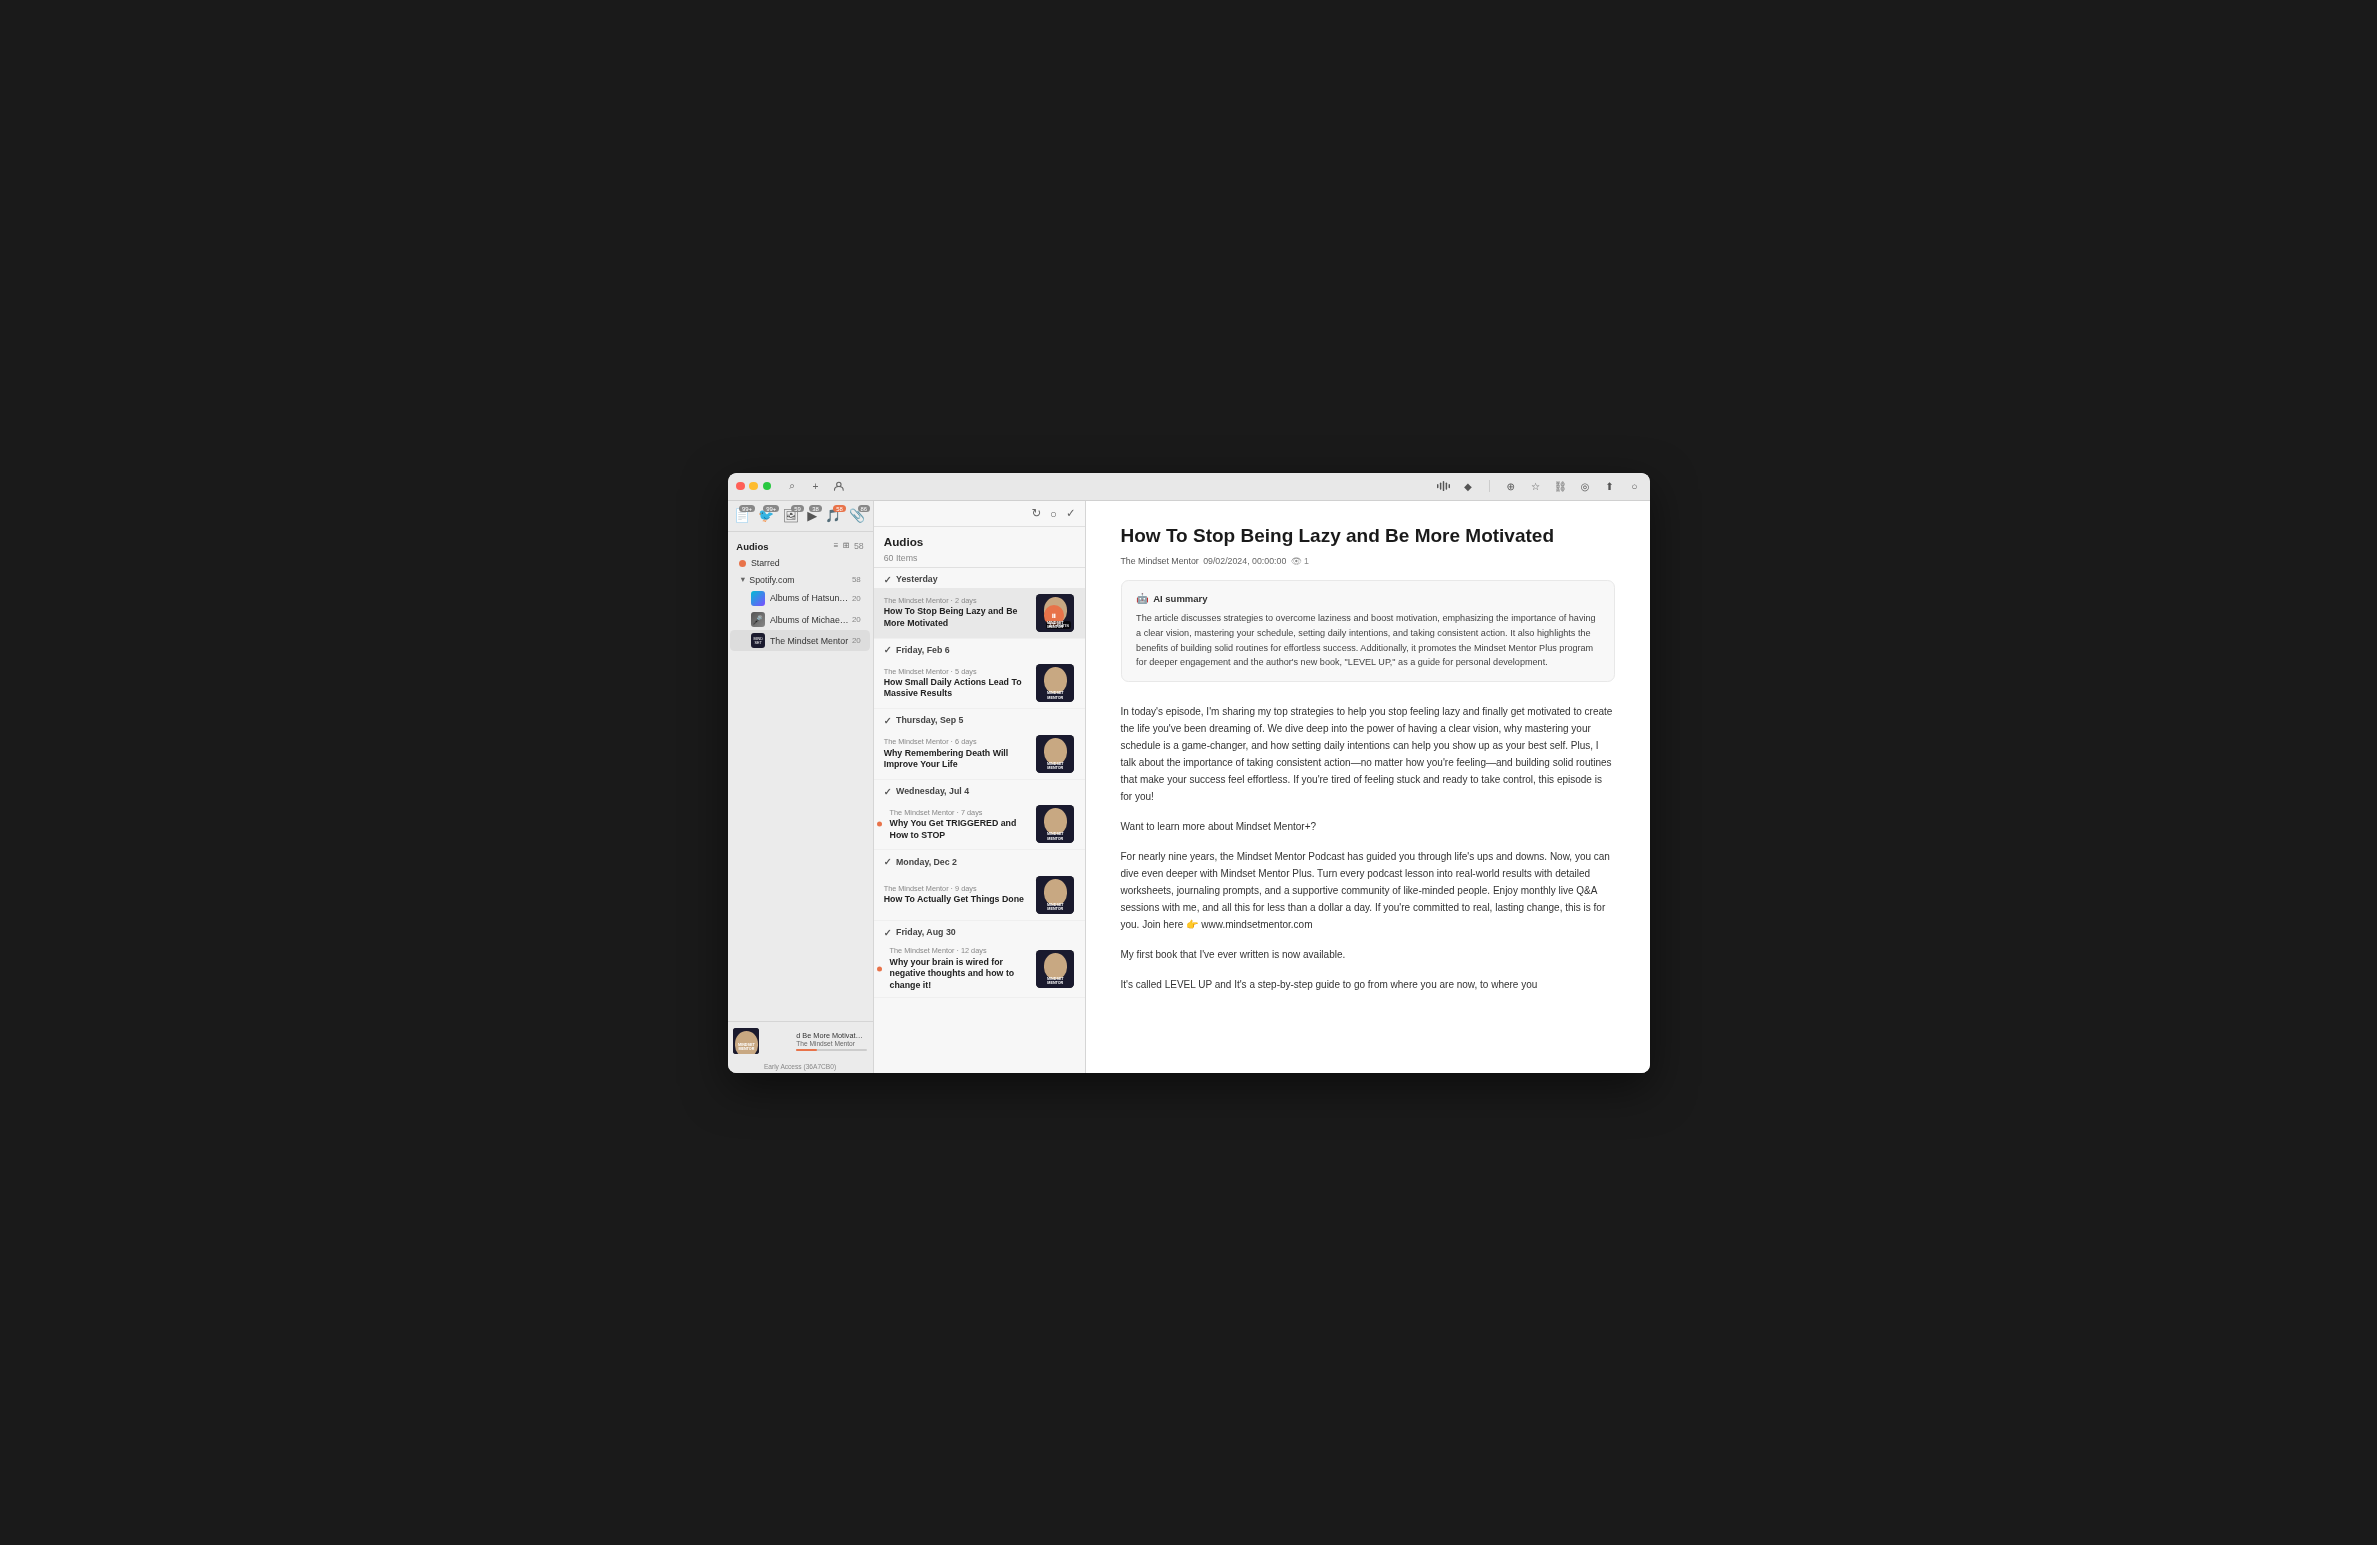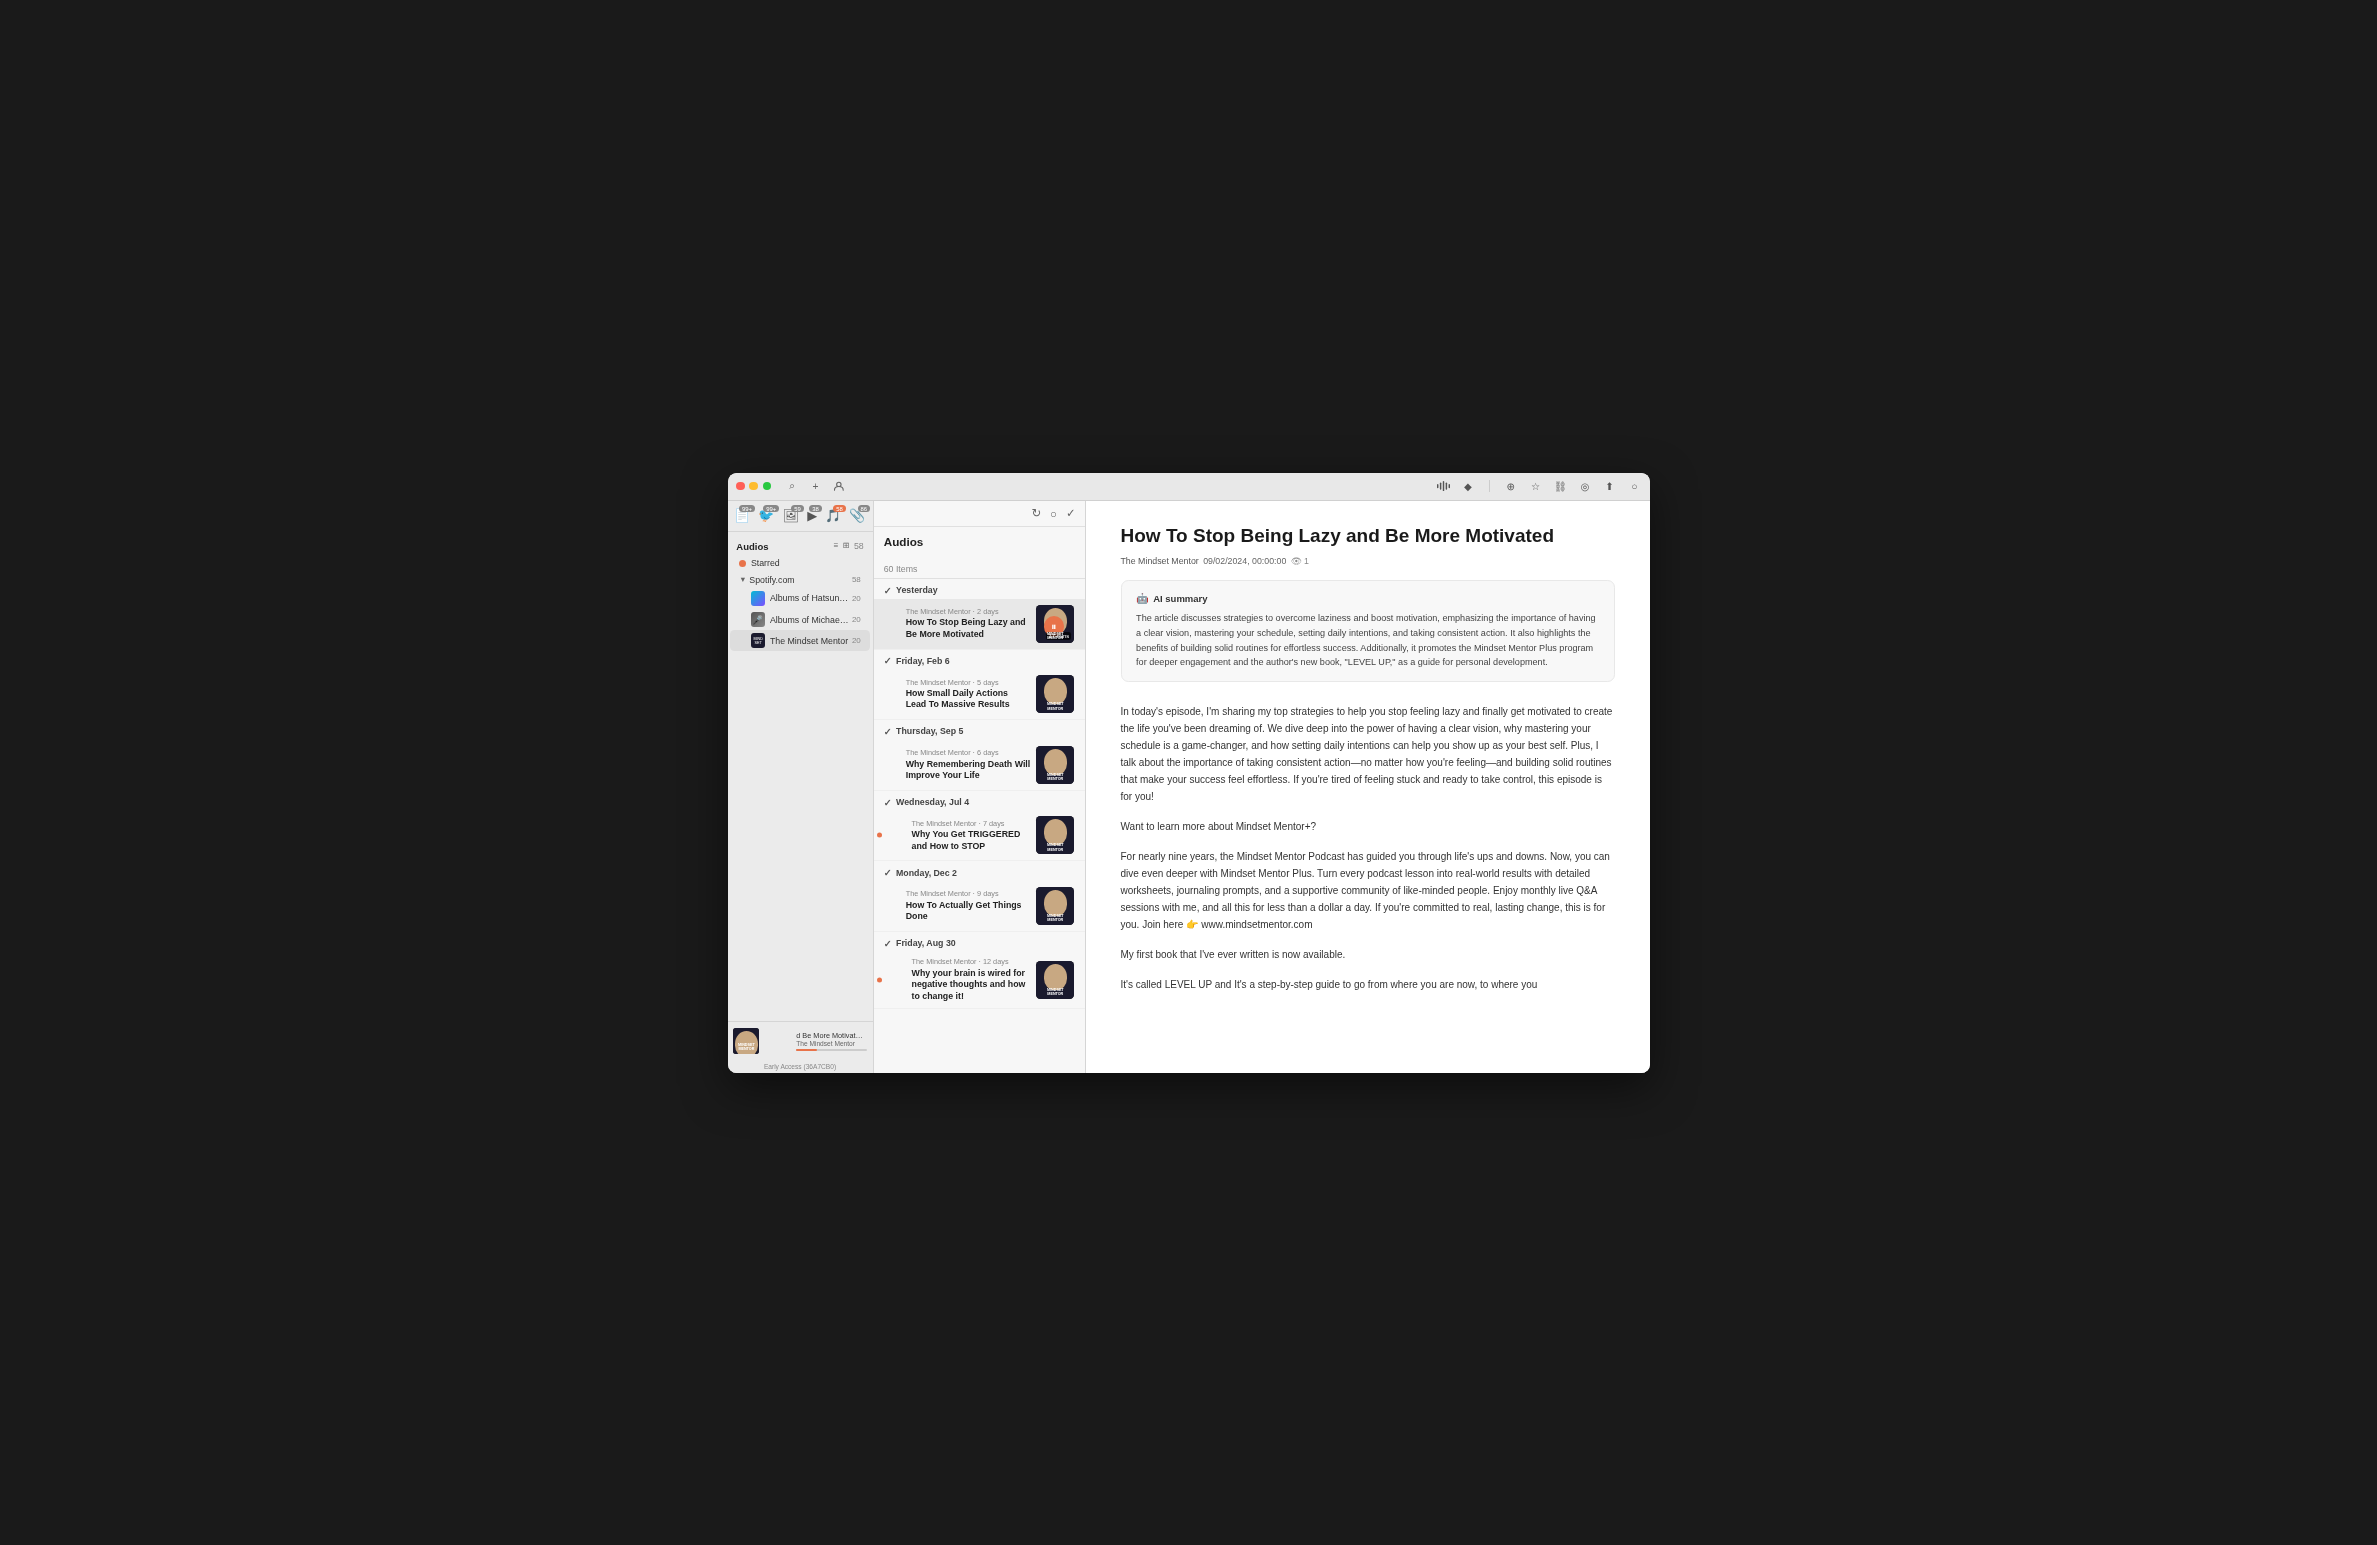--- a/index.html
+++ b/index.html
@@ -287,21 +287,21 @@
       border-bottom: 0.7px solid #e0e0e0;
     }
     .articles-title {
       font-size: 11.7px;
       font-weight: 700;
       color: #222;
     }
     .articles-count {
       font-size: 8.8px;
       color: #888;
-      margin-top: 16px;
+      margin-top: 5px;
     }
     .articles-list {
       flex: 1;
       overflow-y: auto;
     }
     .articles-list::-webkit-scrollbar { width: 2.9px; }
     .articles-list::-webkit-scrollbar-thumb { background: #ccc; border-radius: 1.5px; }
     .date-group {
       padding: 5.9px 10.2px 2.9px;
     }
@@ -334,21 +334,20 @@
       border-radius: 50%;
       background: #e8734a;
       position: absolute;
       left: 3.7px;
       top: 50%;
       transform: translateY(-50%);
     }
     .article-content {
       flex: 1;
       padding-right: 5.9px;
-      margin-left: 22px;
     }
     .article-source {
       font-size: 7.3px;
       color: #888;
       margin-bottom: 1.5px;
     }
     .article-source span {
       color: #888;
     }
     .article-title {

